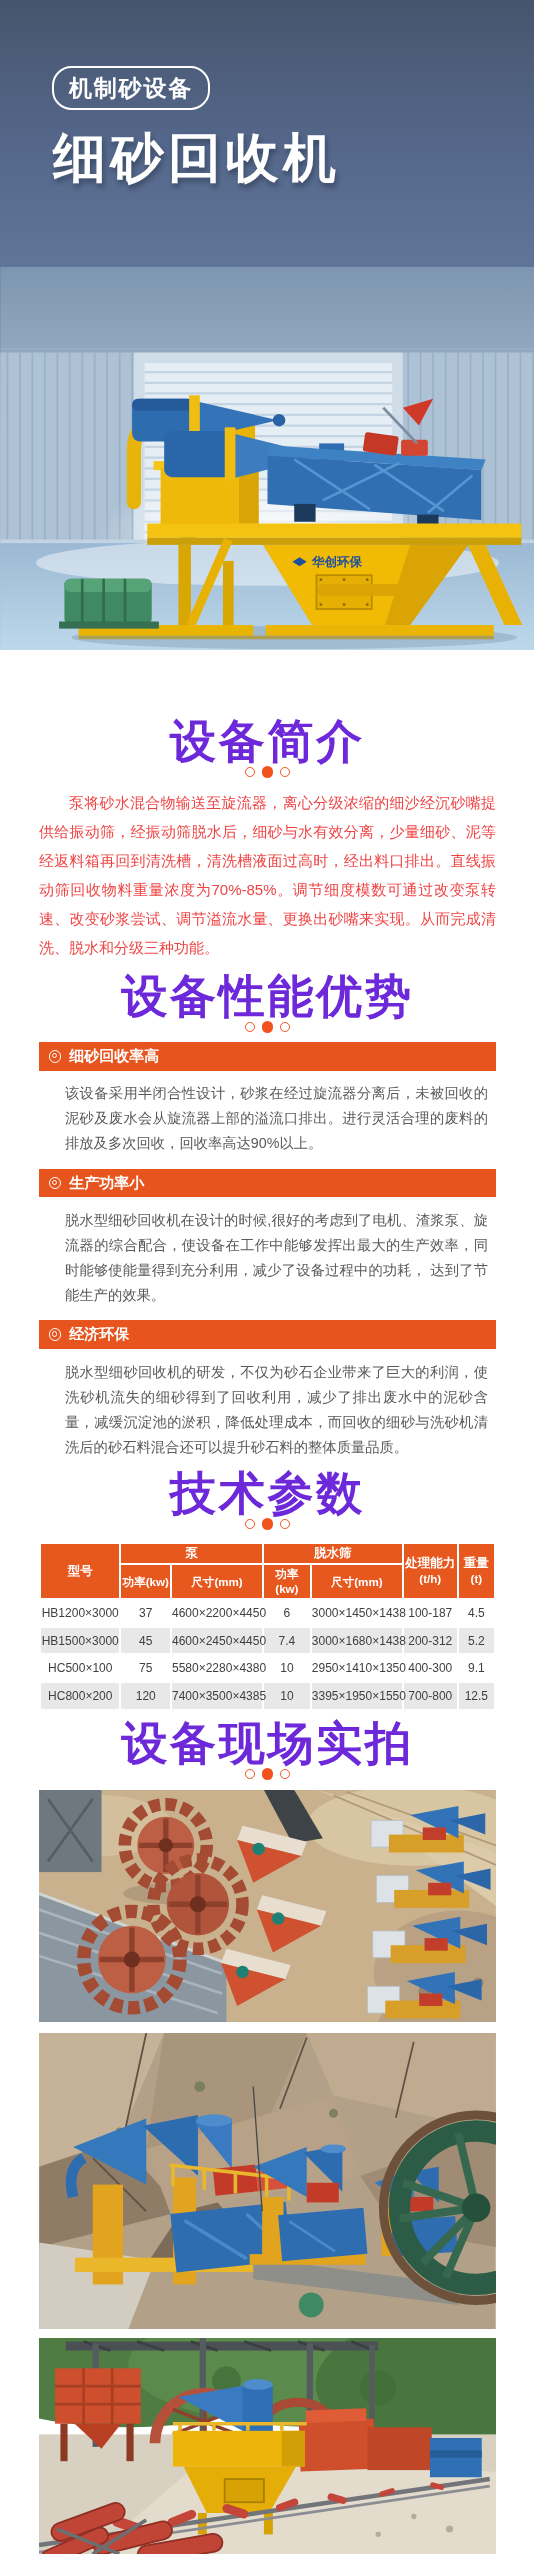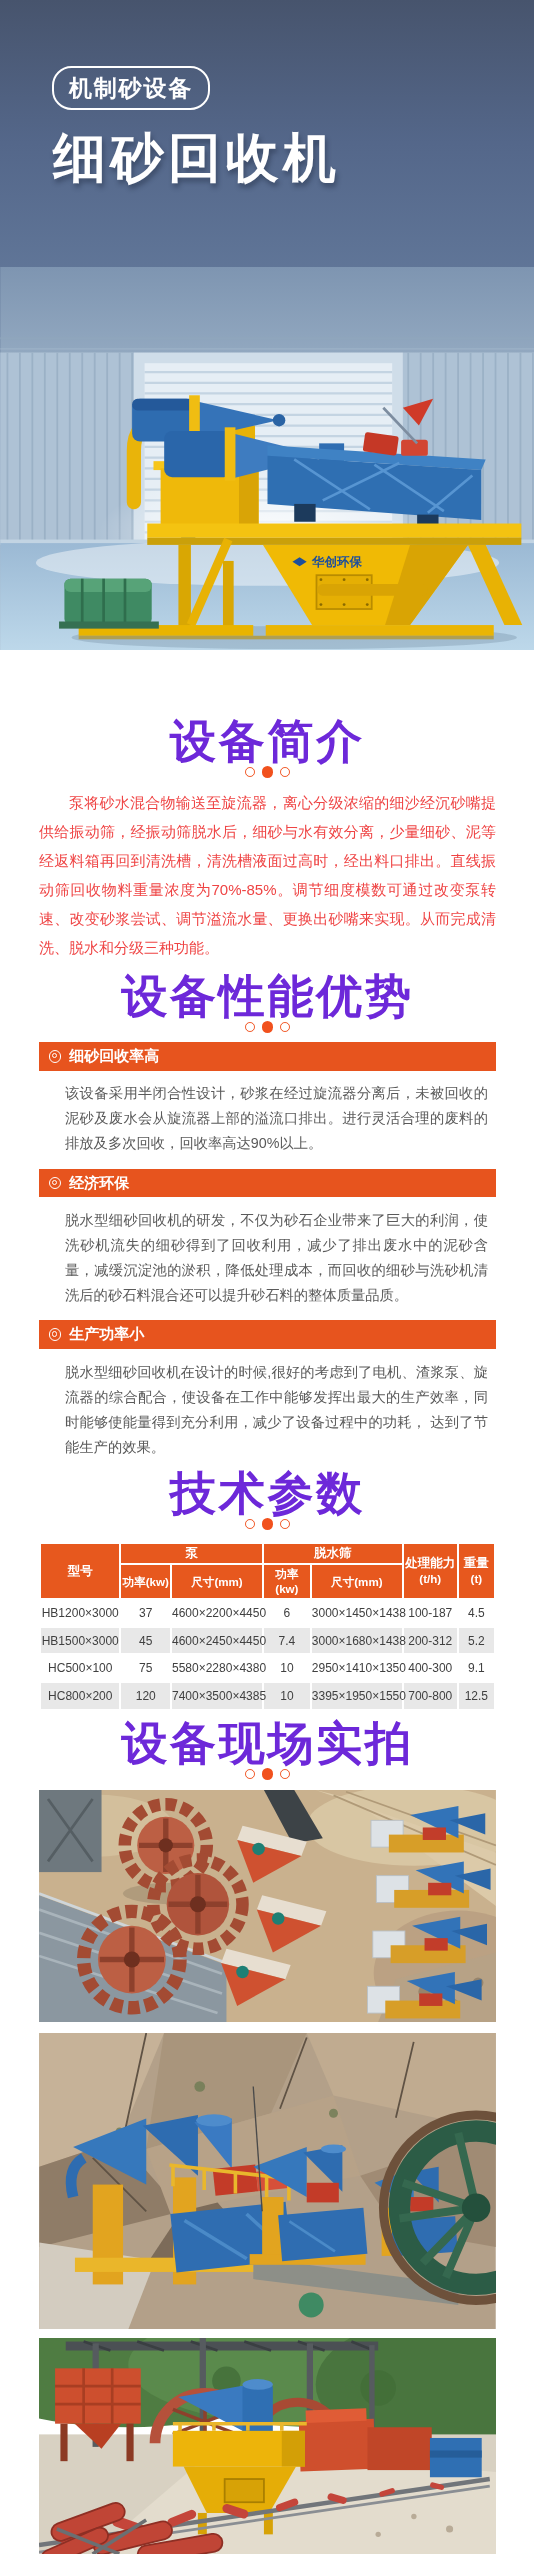--- a/index.html
+++ b/index.html
@@ -203,31 +203,31 @@
           <div class="adv-bar">
             <span class="mark"></span>
             <span>细砂回收率高</span>
           </div>
           <p class="adv-body">该设备采用半闭合性设计，砂浆在经过旋流器分离后，未被回收的泥砂及废水会从旋流器上部的溢流口排出。进行灵活合理的废料的排放及多次回收，回收率高达90%以上。</p>
         </div>
 
         <div class="adv-item">
           <div class="adv-bar">
             <span class="mark"></span>
+            <span>生产功率小</span>
+          </div>
+          <p class="adv-body">脱水型细砂回收机在设计的时候,很好的考虑到了电机、渣浆泵、旋流器的综合配合，使设备在工作中能够发挥出最大的生产效率，同时能够使能量得到充分利用，减少了设备过程中的功耗， 达到了节能生产的效果。</p>
+        </div>
+
+        <div class="adv-item">
+          <div class="adv-bar">
+            <span class="mark"></span>
             <span>经济环保</span>
           </div>
           <p class="adv-body">脱水型细砂回收机的研发，不仅为砂石企业带来了巨大的利润，使洗砂机流失的细砂得到了回收利用，减少了排出废水中的泥砂含量，减缓沉淀池的淤积，降低处理成本，而回收的细砂与洗砂机清洗后的砂石料混合还可以提升砂石料的整体质量品质。</p>
-        </div>
-
-        <div class="adv-item">
-          <div class="adv-bar">
-            <span class="mark"></span>
-            <span>生产功率小</span>
-          </div>
-          <p class="adv-body">脱水型细砂回收机在设计的时候,很好的考虑到了电机、渣浆泵、旋流器的综合配合，使设备在工作中能够发挥出最大的生产效率，同时能够使能量得到充分利用，减少了设备过程中的功耗， 达到了节能生产的效果。</p>
         </div>
 
       </div>
   </section>
 
   <section class="sec mt-par">
     <h2 class="sec-title">技术参数</h2>
     <div class="dots">
       <span class="dot"></span>
       <span class="dot filled"></span>

